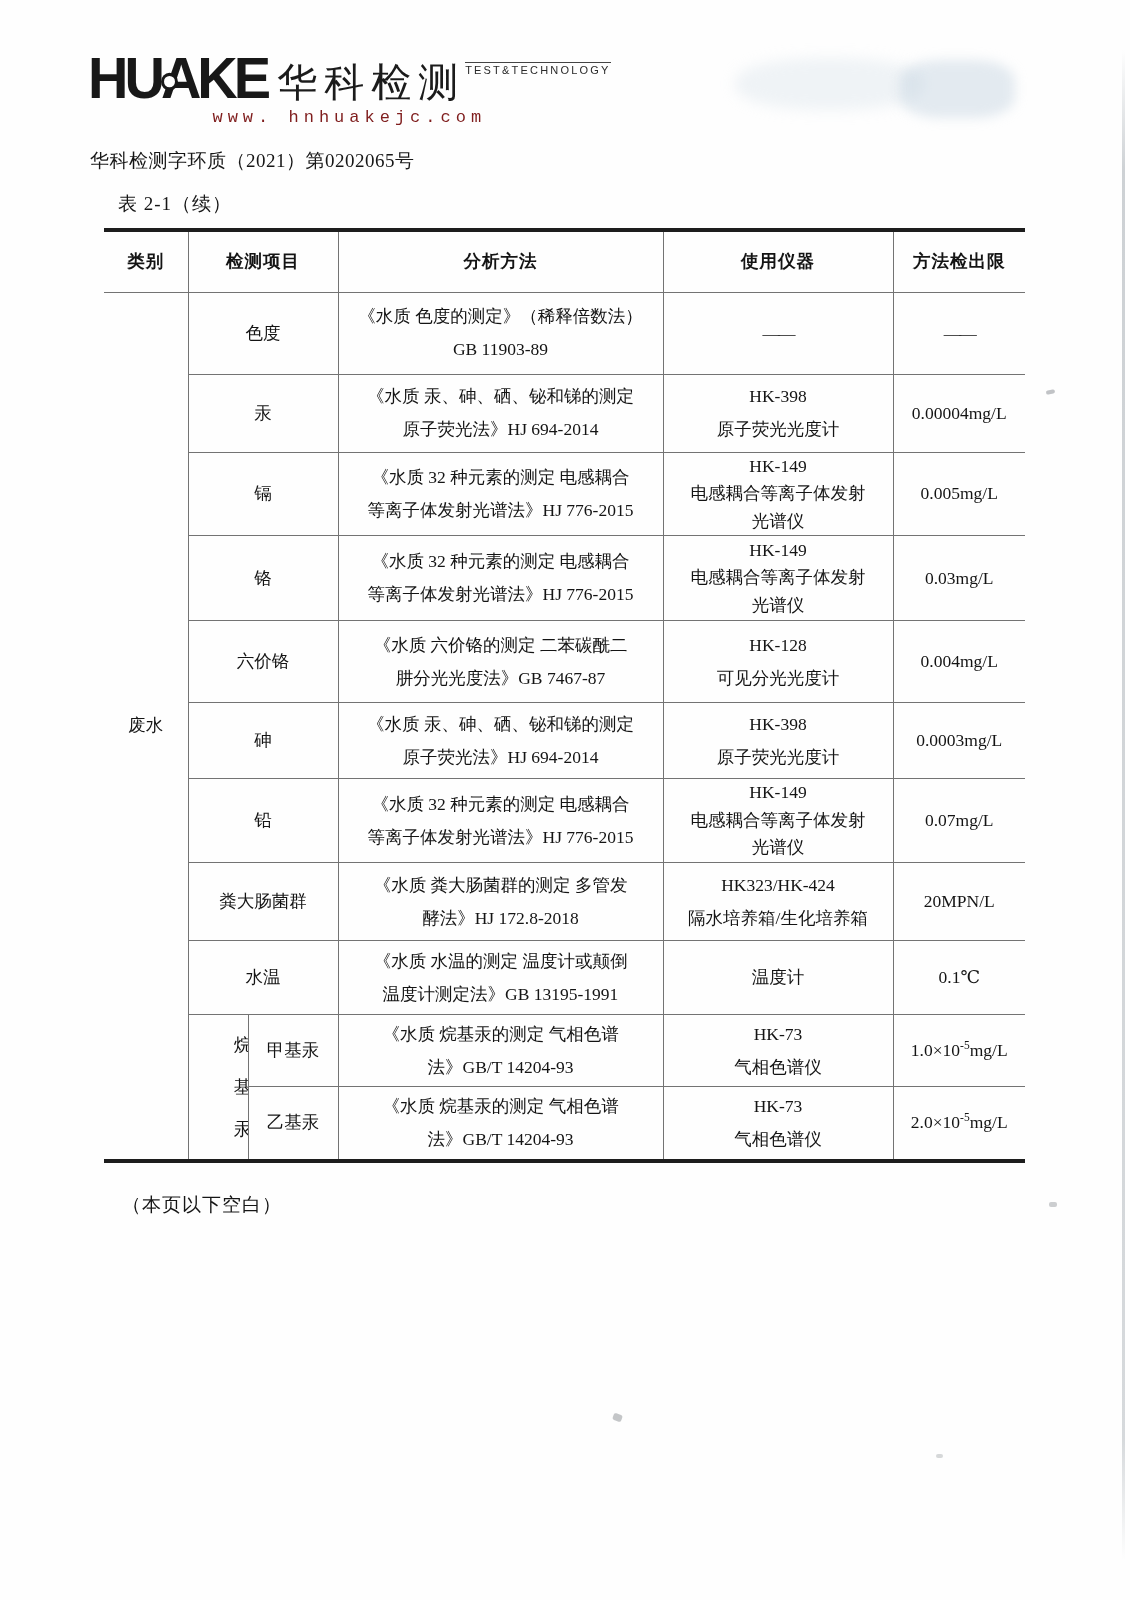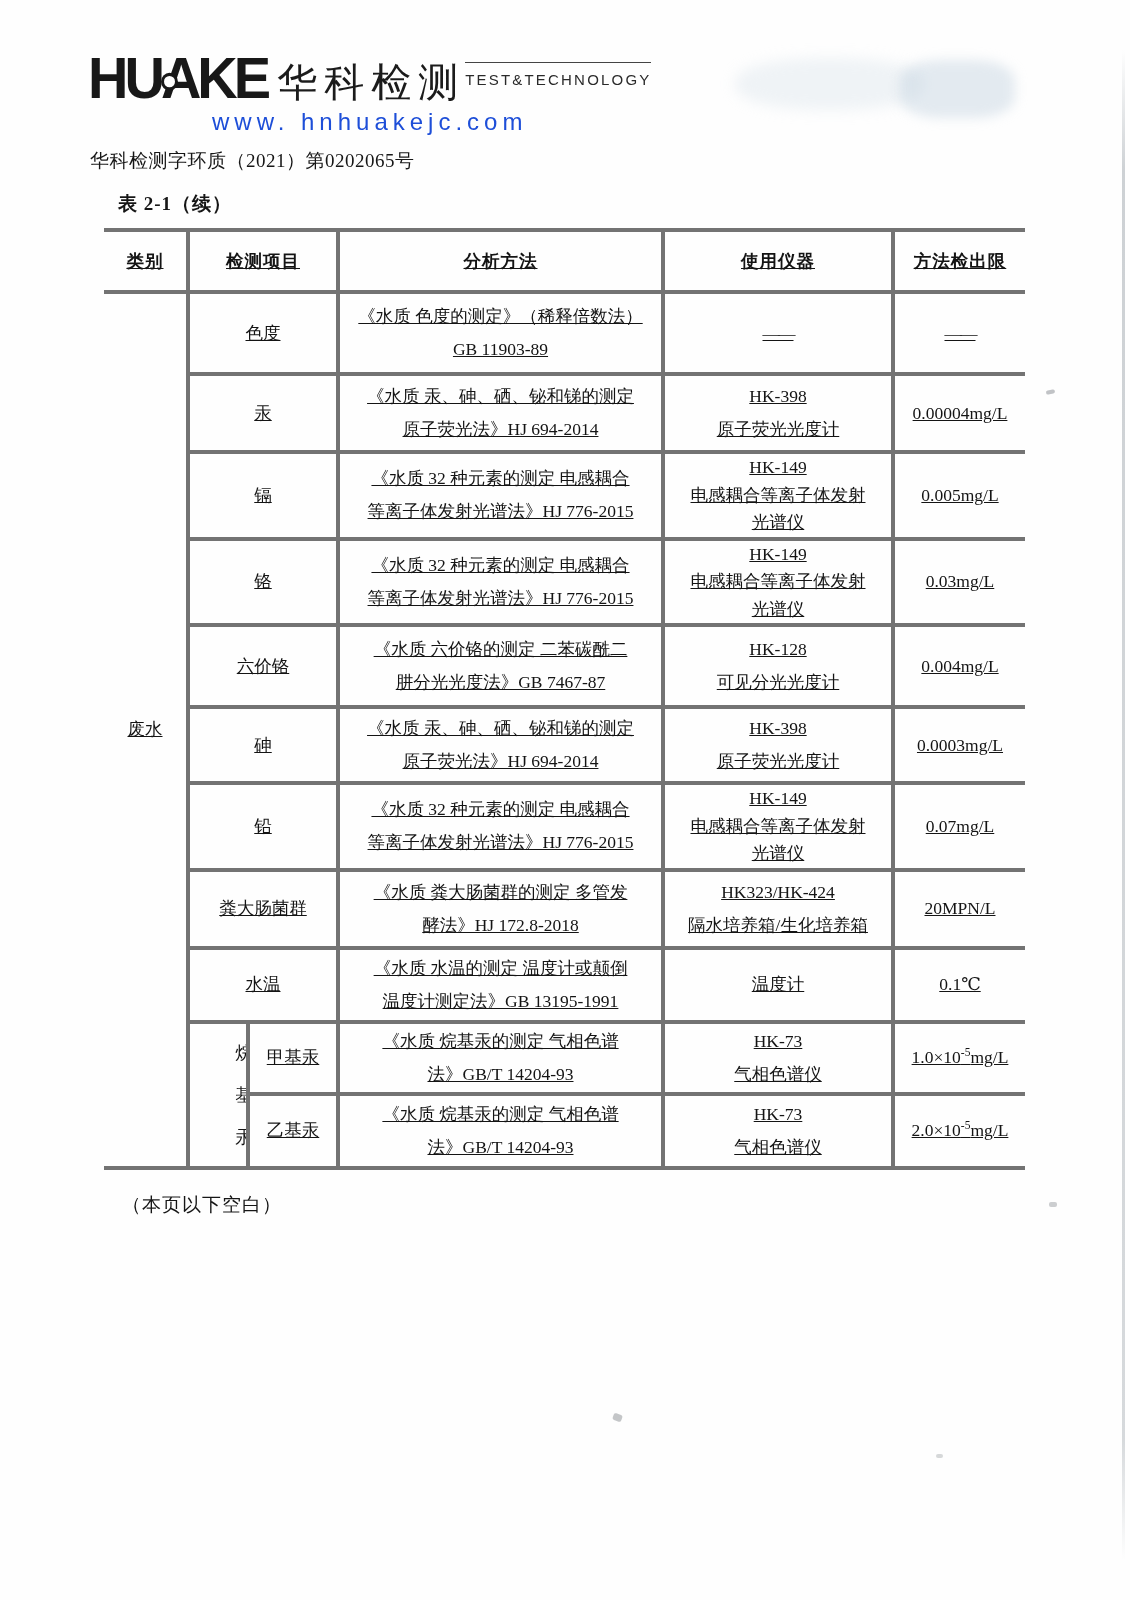--- a/index.html
+++ b/index.html
@@ -18,40 +18,39 @@
   .wordmark{
     position:relative;
     font-family:"Liberation Sans","DejaVu Sans",sans-serif;
     font-weight:900;font-size:56px;line-height:52px;
     letter-spacing:-4px;color:#181818;
     transform:scaleY(1.04);
   }
   .a-dot{position:absolute;left:76px;top:24px;width:11px;height:11px;border-radius:50%;background:#fefefe;box-shadow:0 0 0 3px #181818;}
   .brand-col{margin-left:10px;display:flex;flex-direction:row;align-items:flex-start;}
   .brand-cn{font-size:40px;line-height:42px;letter-spacing:7px;font-weight:500;color:#1b1b1b;}
-  .brand-en{font-family:"Liberation Sans","DejaVu Sans",sans-serif;font-size:15px;letter-spacing:2.2px;color:#2a2a2a;margin-top:0px;border-top:1px solid #444;padding-top:8px;}
+  .brand-en{font-family:"Liberation Sans","DejaVu Sans",sans-serif;font-size:11px;letter-spacing:2.2px;color:#2a2a2a;margin-top:0px;border-top:1px solid #444;padding-top:1px;}
   .website{
-    font-family:Liberation Sans, sans-serif;
-    font-size:24px;letter-spacing:5px;color:#1d4ed8;margin-top:4px;font-weight:500;
+    font-family:Liberation Mono, monospace;
+    font-size:17px;letter-spacing:5px;color:#7f1d1d;margin-top:4px;font-weight:500;
   }
   .doc-number{position:absolute;left:90px;top:148px;font-size:19px;letter-spacing:.5px;}
-  .table-caption{position:absolute;left:118px;top:191px;font-size:19px;font-weight:bold;letter-spacing:1px;}
+  .table-caption{position:absolute;left:118px;top:191px;font-size:19px;font-weight:normal;letter-spacing:1px;}
   
   .tbl-wrap{position:absolute;left:104px;top:228px;}
   table.methods{
     width:921px;table-layout:fixed;border-collapse:collapse;
     border-top:4px solid #1d1d1d;border-bottom:4px solid #1d1d1d;
     font-size:17.5px;color:#141414;
   }
   table.methods td,table.methods th{
-    border:4px solid #737373;
+    border:1px solid #737373;
     padding:0;margin:0;text-align:center;vertical-align:middle;
     font-weight:normal;line-height:33px;
     overflow:hidden;
-    text-decoration:underline;
   }
   table.methods .no-l{border-left:none;}
   table.methods .no-r{border-right:none;margin-left:26px;}
   table.methods th{font-weight:600;letter-spacing:1px;}
   .ln{display:block;white-space:nowrap;}
   .lh-sm .ln{line-height:27.5px;}
   .dash{letter-spacing:-2px;color:#2e2e2e;}
   .vchars{display:inline-block;width:1.15em;line-height:42px;word-break:break-all;font-size:18px;margin-left:44px;}
   sup.exp{font-size:11.5px;vertical-align:super;line-height:0;}
   

